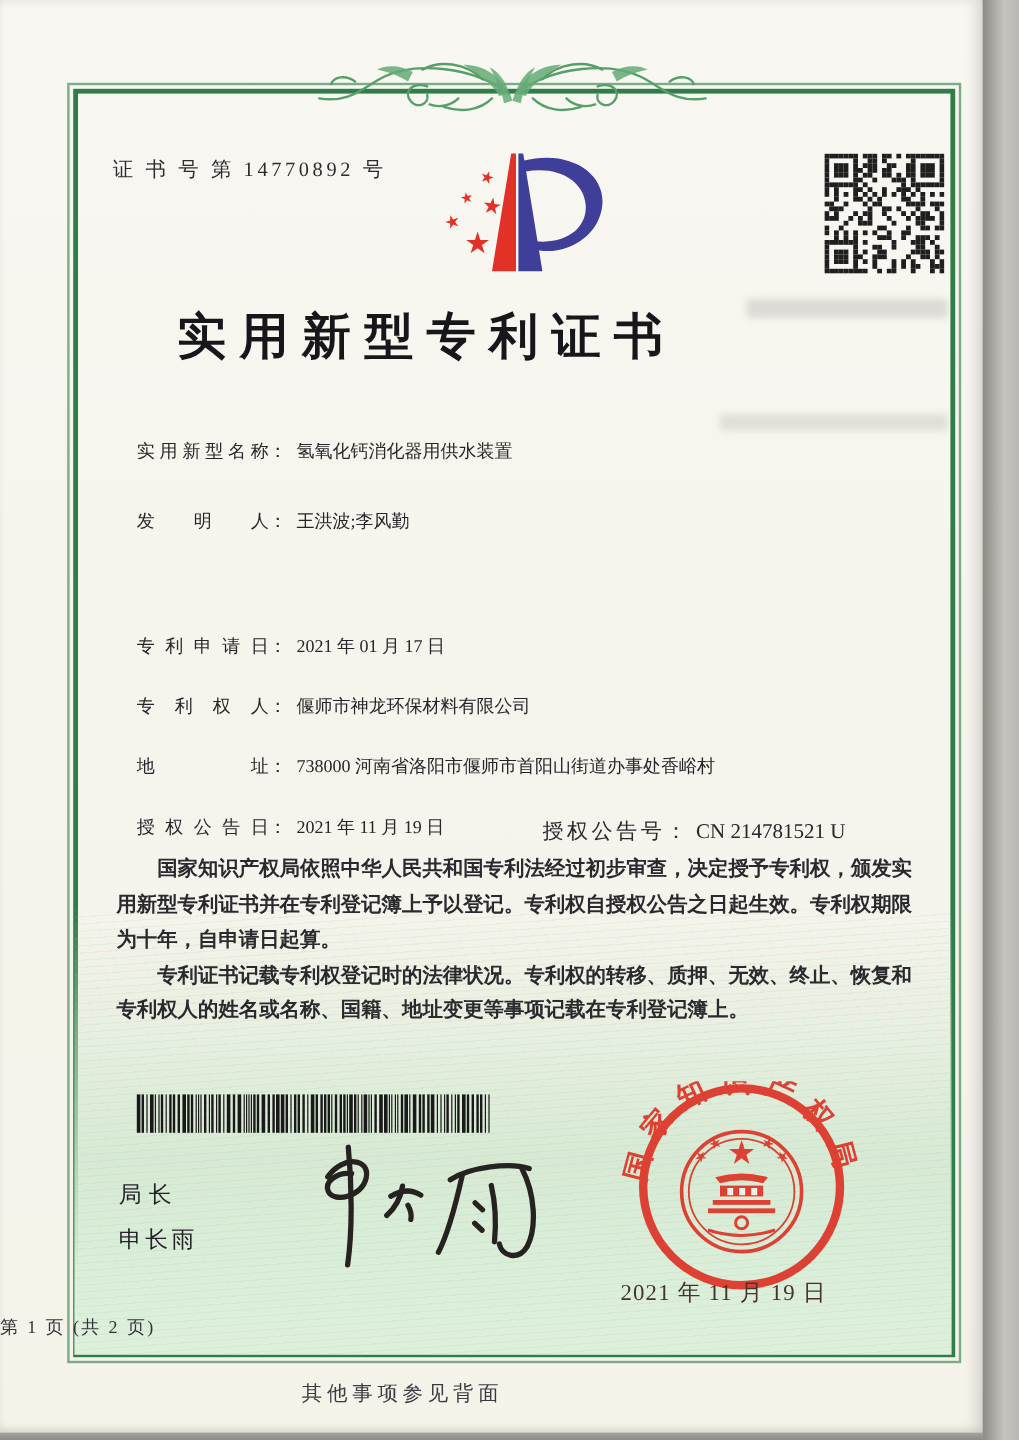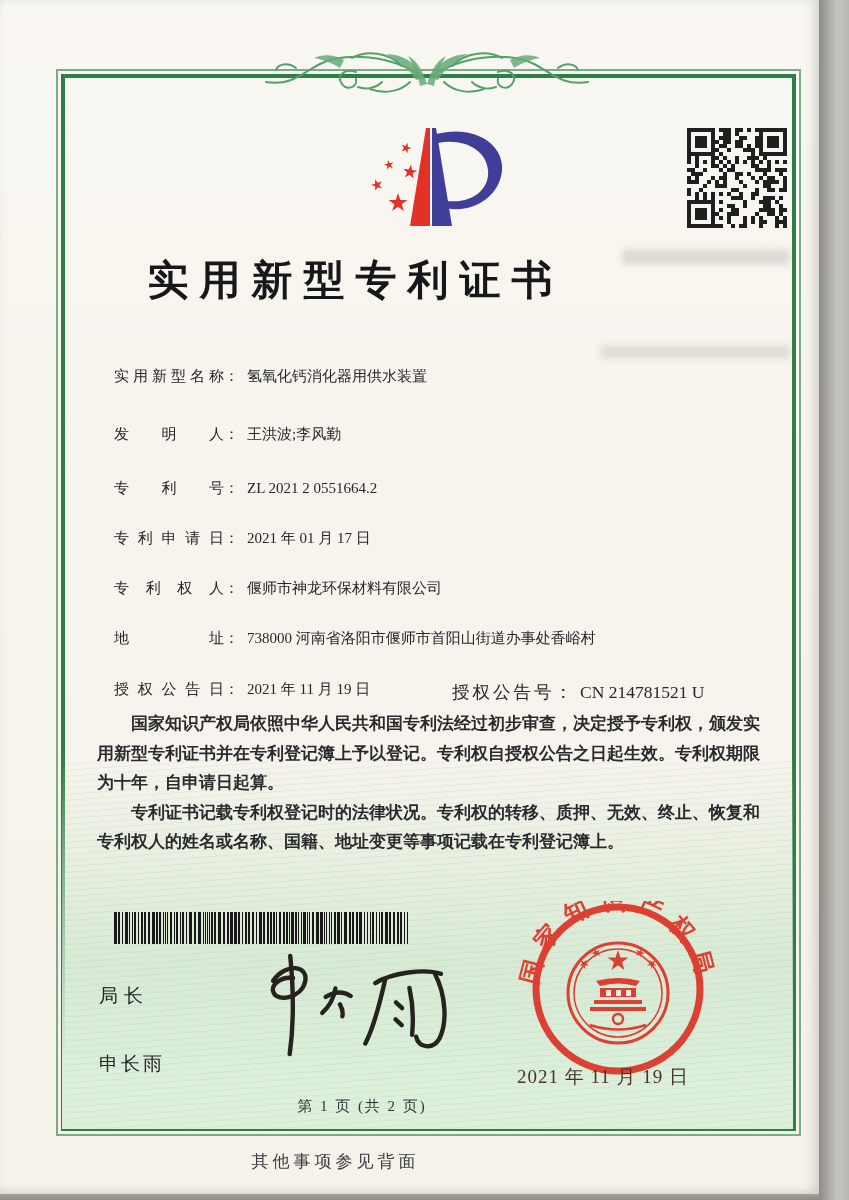--- a/index.html
+++ b/index.html
@@ -44,25 +44,25 @@
   .row .flabel{display:inline-block;width:110px;text-align:justify;text-align-last:justify;}
   .row .colon{display:inline-block;margin-right:8px;}
   .r1{top:367px}.r2{top:425px}.r3{top:479px}.r4{top:529px}.r5{top:579px}.r6{top:629px}.r7{top:680px}
   .grant-right{position:absolute;left:452px;top:680px;font-size:17.5px;white-space:nowrap;text-align:center;}
   .grant-right .glabel{letter-spacing:3px;}
   .grant-right .colon{margin-right:8px;}
   .paras{position:absolute;left:97px;top:709px;width:668px;font-size:17px;line-height:1.74;color:#2a2a2e;}
   .paras p{margin:0;text-indent:2em;font-weight:bold;}
   .barcode{position:absolute;left:112px;top:910px;width:302px;height:36px;}
   .juzhang{position:absolute;left:99px;top:983px;font-size:19px;letter-spacing:6px;color:#232327;}
-  .juname{position:absolute;left:99px;top:1020px;font-size:19px;letter-spacing:3px;color:#232327;margin-top:31px;}
+  .juname{position:absolute;left:99px;top:1020px;font-size:19px;letter-spacing:3px;color:#232327;}
   .signature{position:absolute;left:230px;top:944px;width:240px;height:122px;transform:rotate(-2deg);}
   .seal{position:absolute;left:506px;top:901px;width:224px;height:180px;}
   .sealdate{position:absolute;left:517px;top:1064px;font-size:19px;color:#4a322c;letter-spacing:1px;}
-  .pagefooter{position:absolute;left:0;top:1097px;width:724px;text-align:center;
+  .pagefooter{position:absolute;left:0;top:1097px;width:724px;
     font-size:15px;letter-spacing:2px;color:#33333a;}
   .backnote{position:absolute;left:0;top:1150px;width:671px;text-align:center;
     font-size:17px;letter-spacing:4px;color:#3a3a40;}
 </style>
 </head>
 <body>
 
 <div class="paper">
 
   <div class="frame">
@@ -84,20 +84,21 @@
         <g fill="#66ab77" opacity="0.85">
           <path d="M 168,40 C 176,24 190,16 206,16 C 192,24 182,32 176,42 Z"></path>
           <path d="M 165,46 C 160,30 154,22 146,18 C 153,30 156,38 158,48 Z"></path>
           <path d="M 248,22 C 258,16 270,16 278,20 C 268,22 258,26 252,30 Z"></path>
         </g>
       </g>
       <use href="#orng" transform="translate(330,0) scale(-1,1)"></use>
     </svg>
   </div>
 
+  <div class="certno">证 书 号 第 14770892 号</div>
 
   <div class="logo">
     <svg width="170" height="115" viewBox="0 0 170 115" xmlns="http://www.w3.org/2000/svg">
       <defs>
         <polygon id="st" points="0,-10 2.25,-3.09 9.51,-3.09 3.63,1.18 5.88,8.09 0,3.82 -5.88,8.09 -3.63,1.18 -9.51,-3.09 -2.25,-3.09"></polygon>
       </defs>
       <path d="M 84,10 C 122,0 152,20 150,46 C 148,74 118,90 94,84 L 94,77 C 122,80 138,64 136,46 C 134,26 112,14 86,19 Z" fill="#3f3f99"></path>
       <polygon points="74,4 78,4 78,102 58,102" fill="#e23127"></polygon>
       <polygon points="80,4 84,4 100,102 80,102" fill="#3f3f99"></polygon>
       <g fill="#e23127">
@@ -417,23 +418,20 @@
   <div class="ghost ghost2"></div>
 
   <div class="title">实用新型专利证书</div>
 
   <div class="row r1">
     <span class="flabel">实用新型名称</span><span class="colon">：</span><span class="fvalue">氢氧化钙消化器用供水装置</span>
   </div>
   <div class="row r2">
     <span class="flabel">发明人</span><span class="colon">：</span><span class="fvalue">王洪波;李风勤</span>
   </div>
-  <div class="row r3">
-    <span class="flabel">专利号</span><span class="colon">：</span><span class="fvalue">ZL 2021 2 0551664.2</span>
-  </div>
   <div class="row r4">
     <span class="flabel">专利申请日</span><span class="colon">：</span><span class="fvalue">2021 年 01 月 17 日</span>
   </div>
   <div class="row r5">
     <span class="flabel">专利权人</span><span class="colon">：</span><span class="fvalue">偃师市神龙环保材料有限公司</span>
   </div>
   <div class="row r6">
     <span class="flabel">地址</span><span class="colon">：</span><span class="fvalue">738000 河南省洛阳市偃师市首阳山街道办事处香峪村</span>
   </div>
   <div class="row r7">

